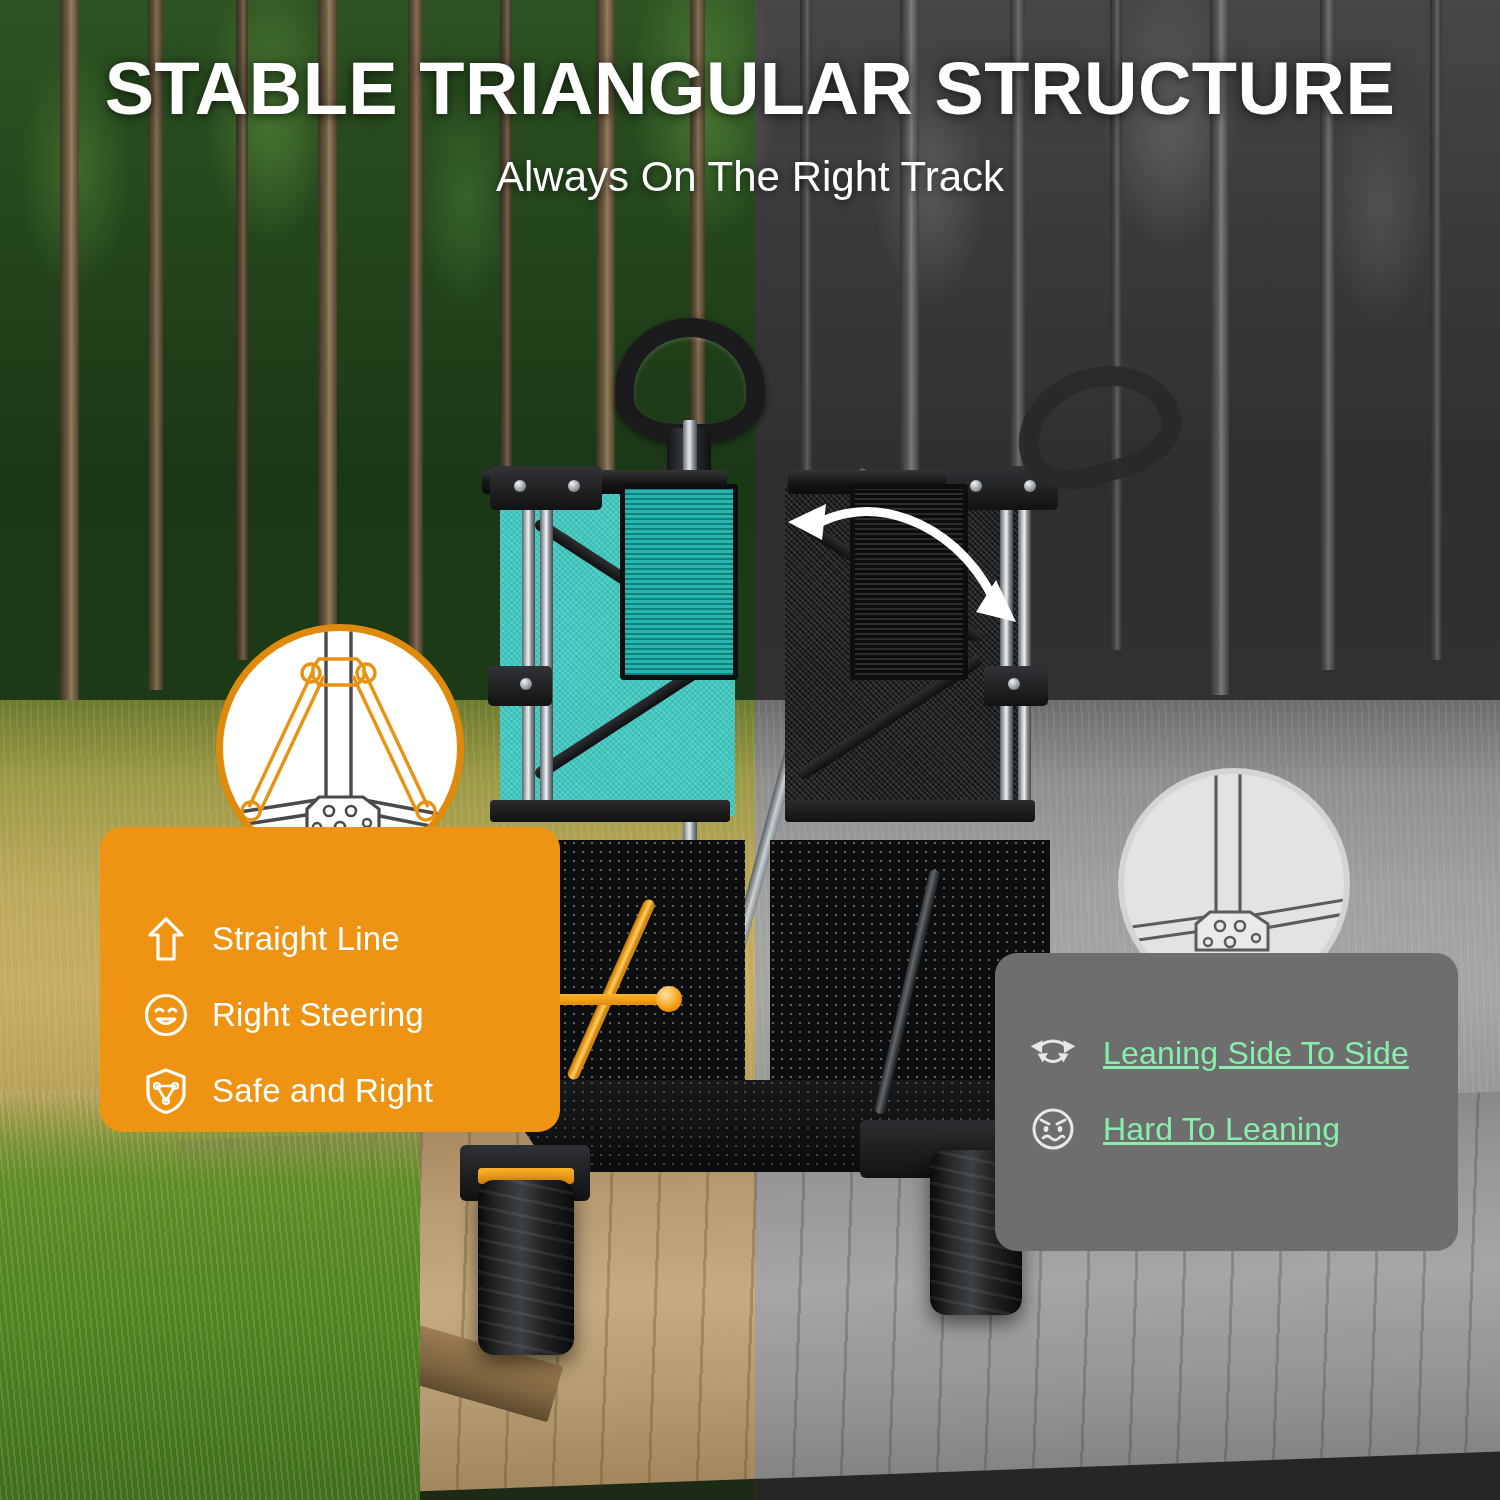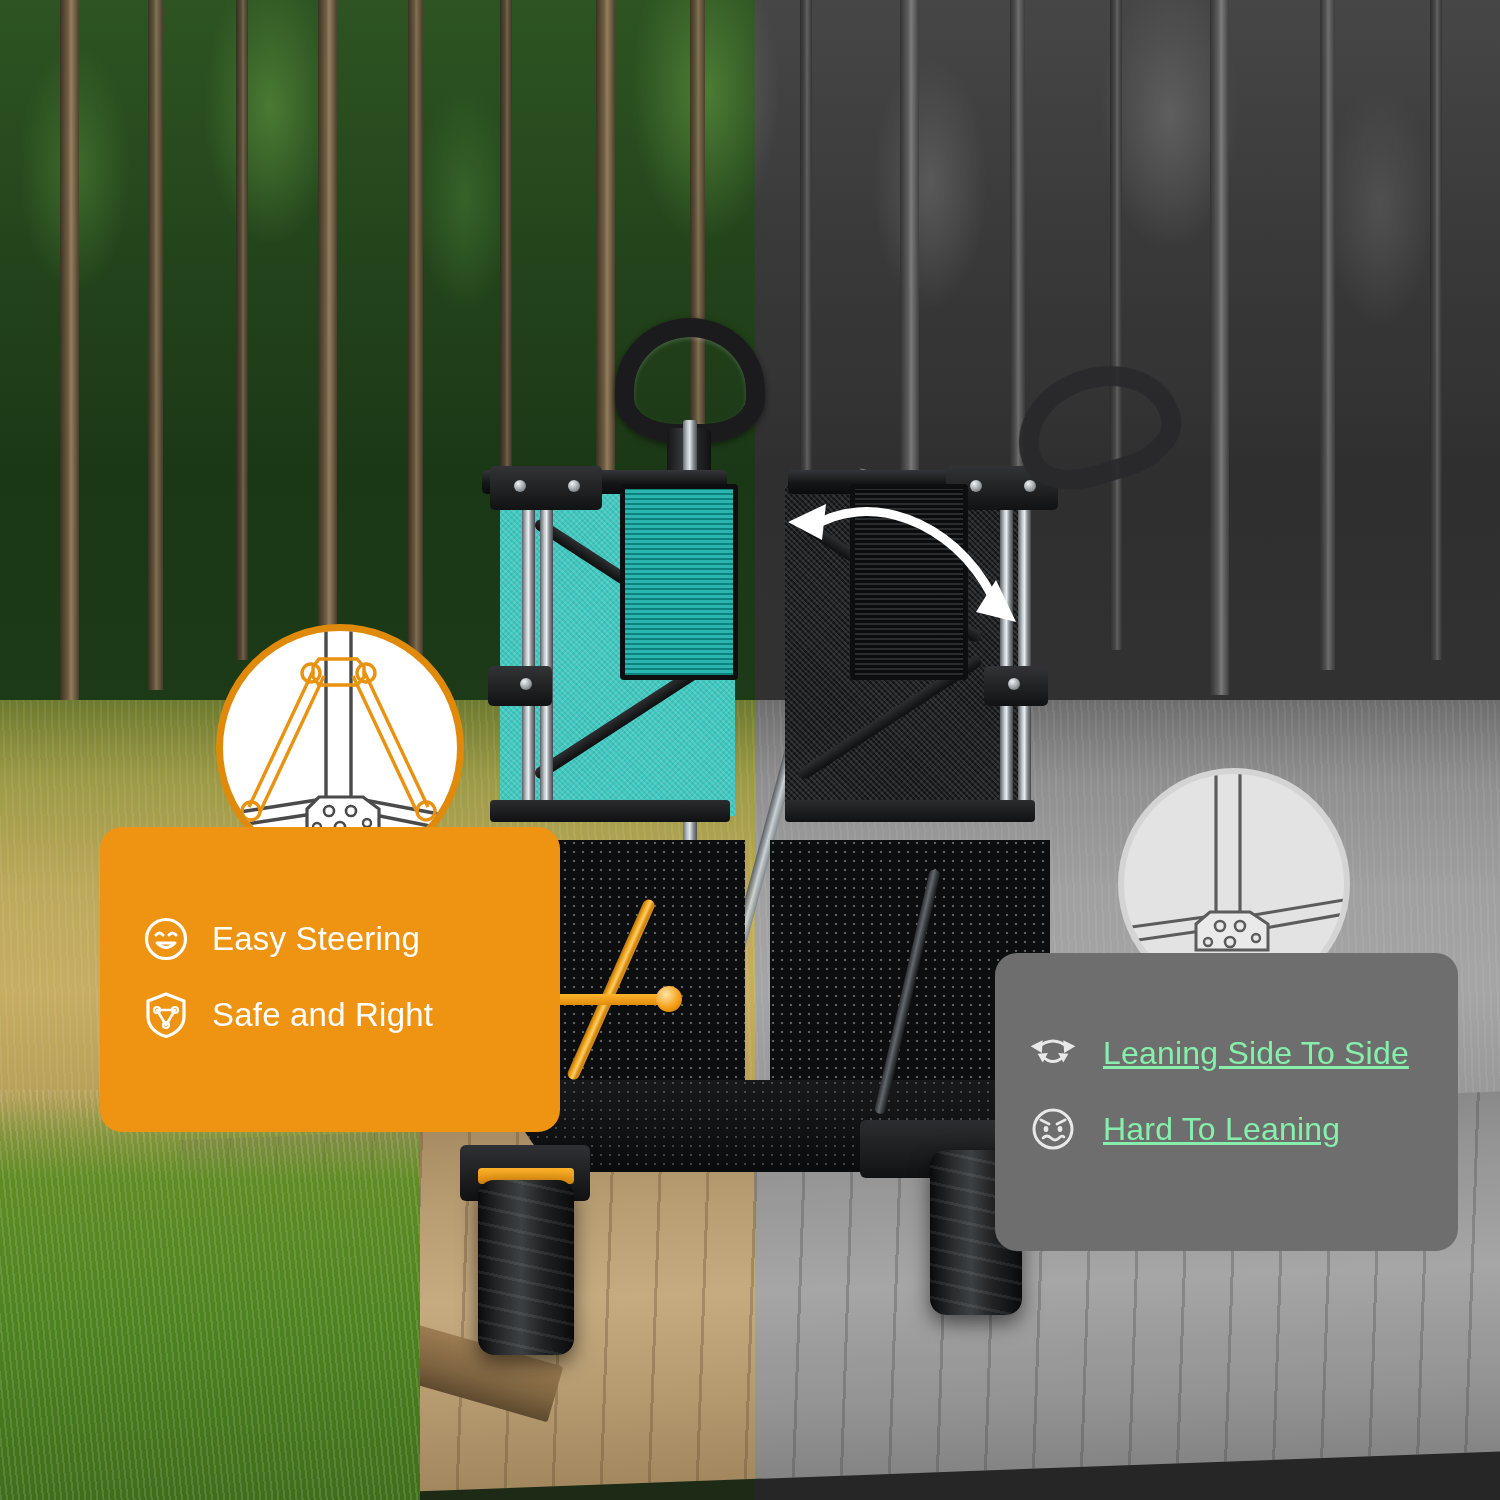--- a/index.html
+++ b/index.html
@@ -399,35 +399,47 @@
       <path d="M0 168 L84 156 L130 156 L220 140" stroke="#5c5c5c" stroke-width="3.2" fill="none"></path>
       <path d="M72 150 L86 138 L126 138 L144 150 L144 176 L72 176 Z" stroke="#5c5c5c" stroke-width="3" fill="#eaeaea"></path>
       <circle cx="96" cy="152" r="5" fill="none" stroke="#5c5c5c" stroke-width="2.6"></circle>
       <circle cx="116" cy="152" r="5" fill="none" stroke="#5c5c5c" stroke-width="2.6"></circle>
       <circle cx="106" cy="168" r="5" fill="none" stroke="#5c5c5c" stroke-width="2.6"></circle>
       <circle cx="84" cy="168" r="4" fill="none" stroke="#5c5c5c" stroke-width="2.4"></circle>
       <circle cx="132" cy="164" r="4" fill="none" stroke="#5c5c5c" stroke-width="2.4"></circle>
     </svg>
   </div>
 
+  <div class="title-wrap">
+    <div class="headline">STABLE TRIANGULAR STRUCTURE</div>
+    <div class="subhead">Always On The Right Track</div>
+  </div>
 
   <div class="panel panel-good">
     <div class="feature-list">
 
+      <div class="feature-row">
+        <span class="feature-icon">
+          <svg width="40" height="46" viewBox="0 0 40 46">
+            <path d="M20 3 L36 19 L28 19 L28 43 L12 43 L12 19 L4 19 Z" fill="none" stroke="#fff" stroke-width="3.2" stroke-linejoin="round"></path>
+          </svg>
+        </span>
+        <span class="feature-label">Straight Line</span>
+      </div>
 
       <div class="feature-row">
         <span class="feature-icon">
           <svg width="46" height="46" viewBox="0 0 46 46">
             <circle cx="23" cy="23" r="19.5" fill="none" stroke="#fff" stroke-width="3.2"></circle>
             <path d="M13 19 Q16.5 15 20 19" fill="none" stroke="#fff" stroke-width="3" stroke-linecap="round"></path>
             <path d="M26 19 Q29.5 15 33 19" fill="none" stroke="#fff" stroke-width="3" stroke-linecap="round"></path>
             <path d="M14 27 Q23 36 32 27 Z" fill="none" stroke="#fff" stroke-width="3" stroke-linejoin="round"></path>
           </svg>
         </span>
-        <span class="feature-label">Easy Steering</span>
+        <span class="feature-label">Right Steering</span>
       </div>
 
       <div class="feature-row">
         <span class="feature-icon">
           <svg width="44" height="48" viewBox="0 0 44 48">
             <path d="M22 3 L40 10 L40 26 C40 36 31 43 22 45.5 C13 43 4 36 4 26 L4 10 Z" fill="none" stroke="#fff" stroke-width="3.2" stroke-linejoin="round"></path>
             <path d="M13 19 L31 19 L22 34 Z" fill="none" stroke="#fff" stroke-width="2.6" stroke-linejoin="round"></path>
             <circle cx="13" cy="19" r="3" fill="none" stroke="#fff" stroke-width="2.2"></circle>
             <circle cx="31" cy="19" r="3" fill="none" stroke="#fff" stroke-width="2.2"></circle>
             <circle cx="22" cy="34" r="3" fill="none" stroke="#fff" stroke-width="2.2"></circle>

